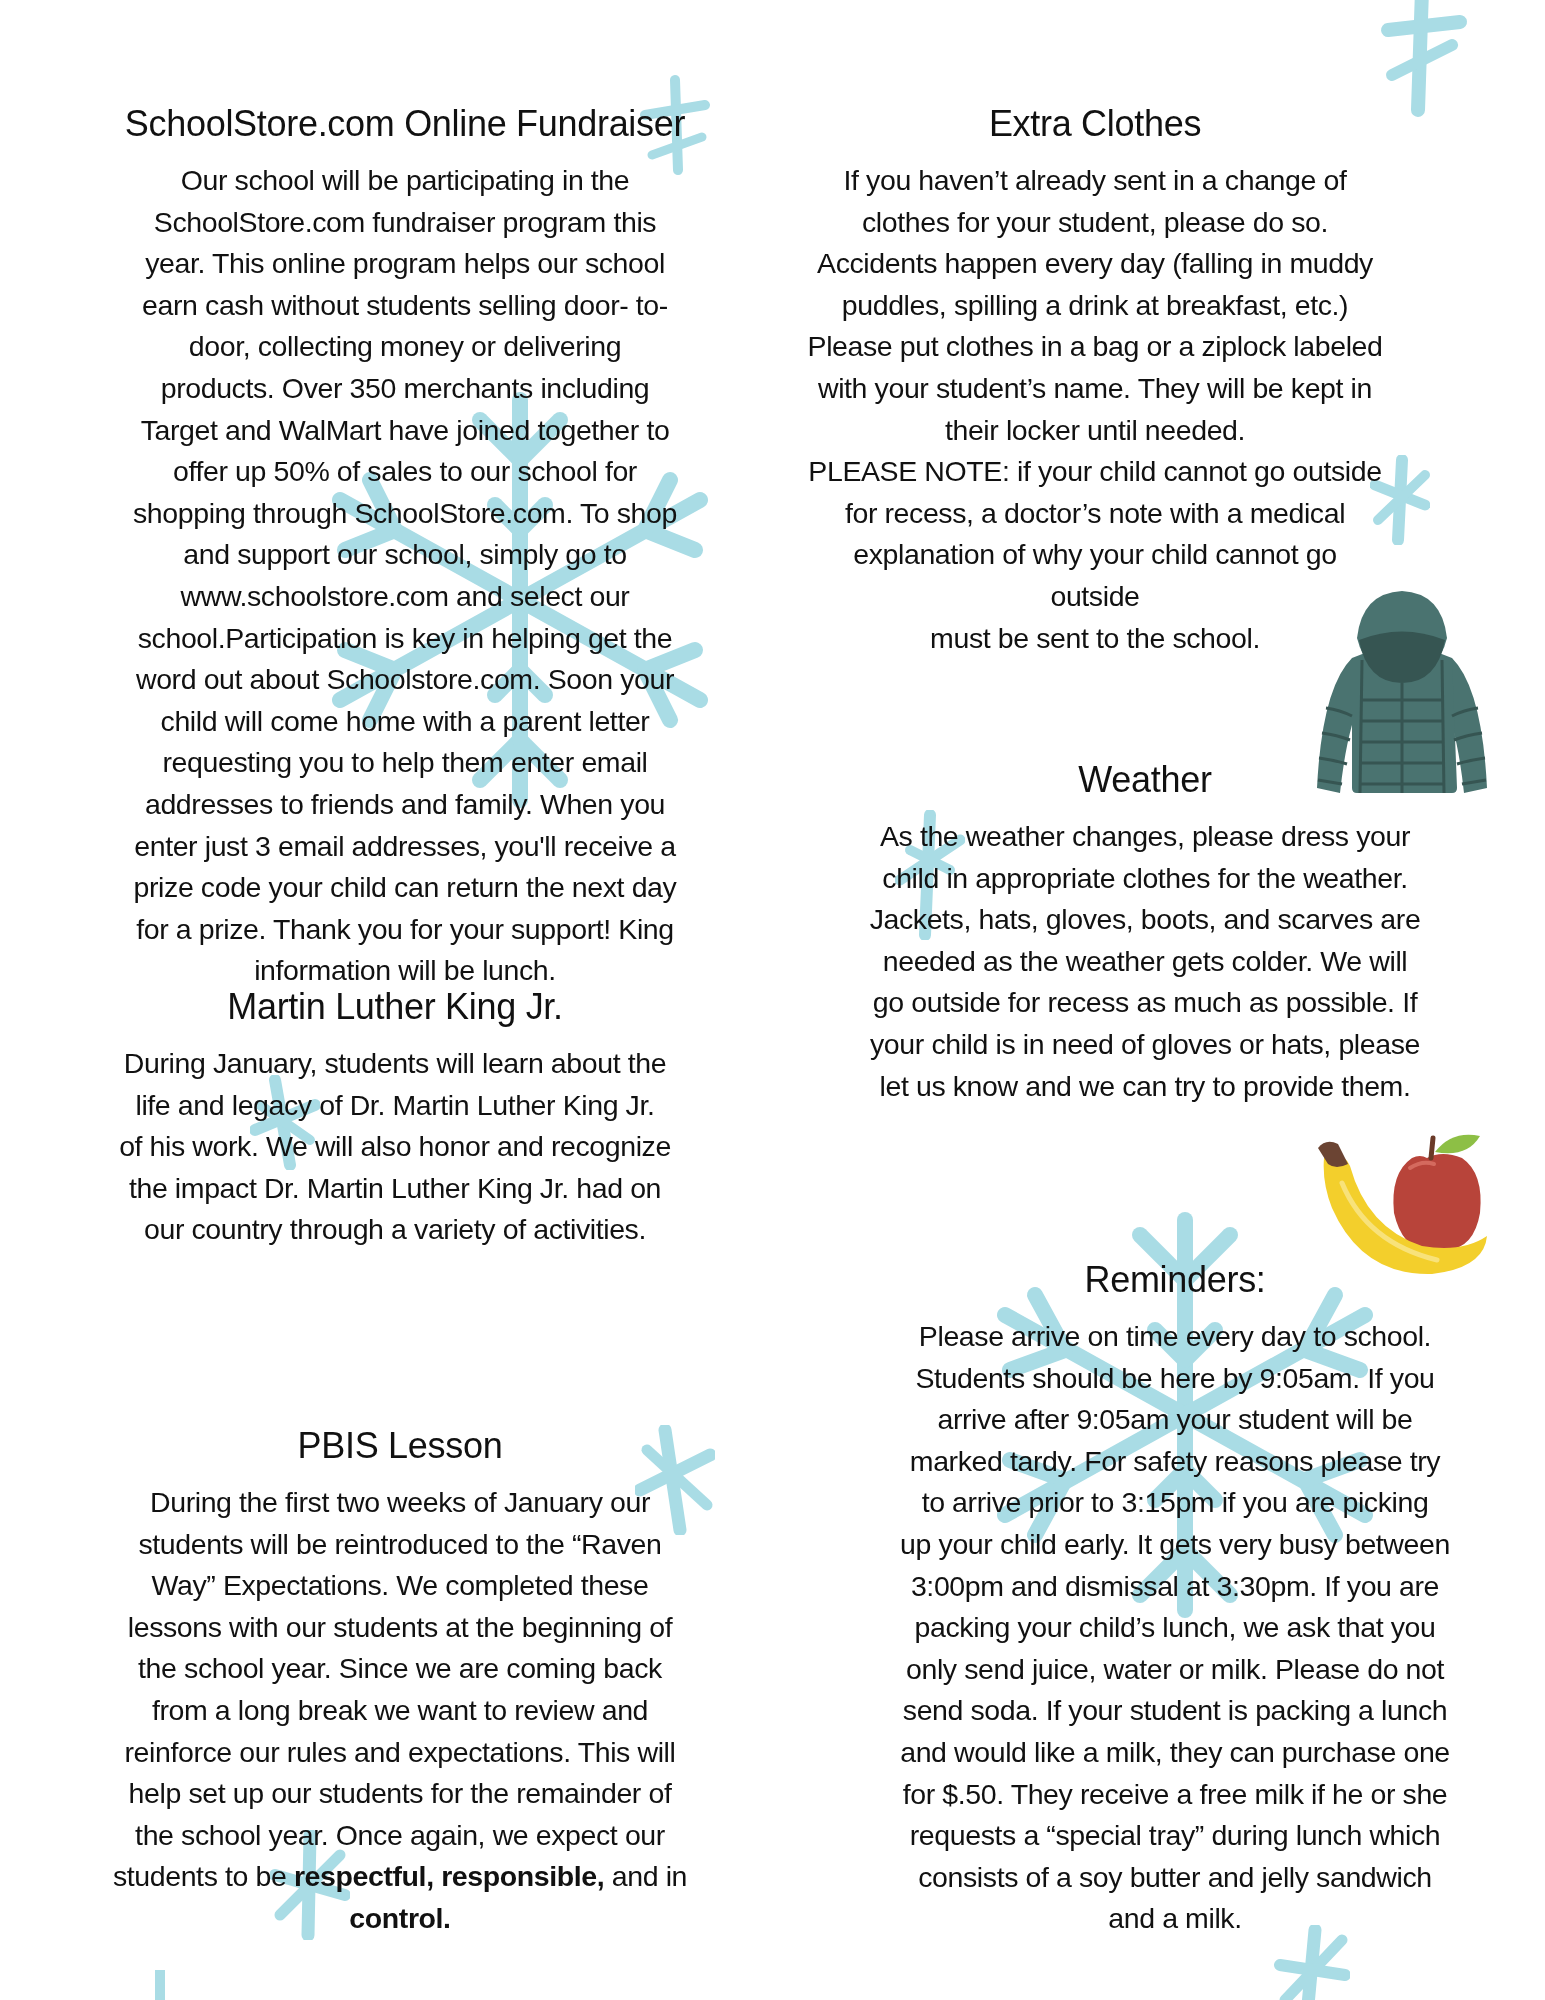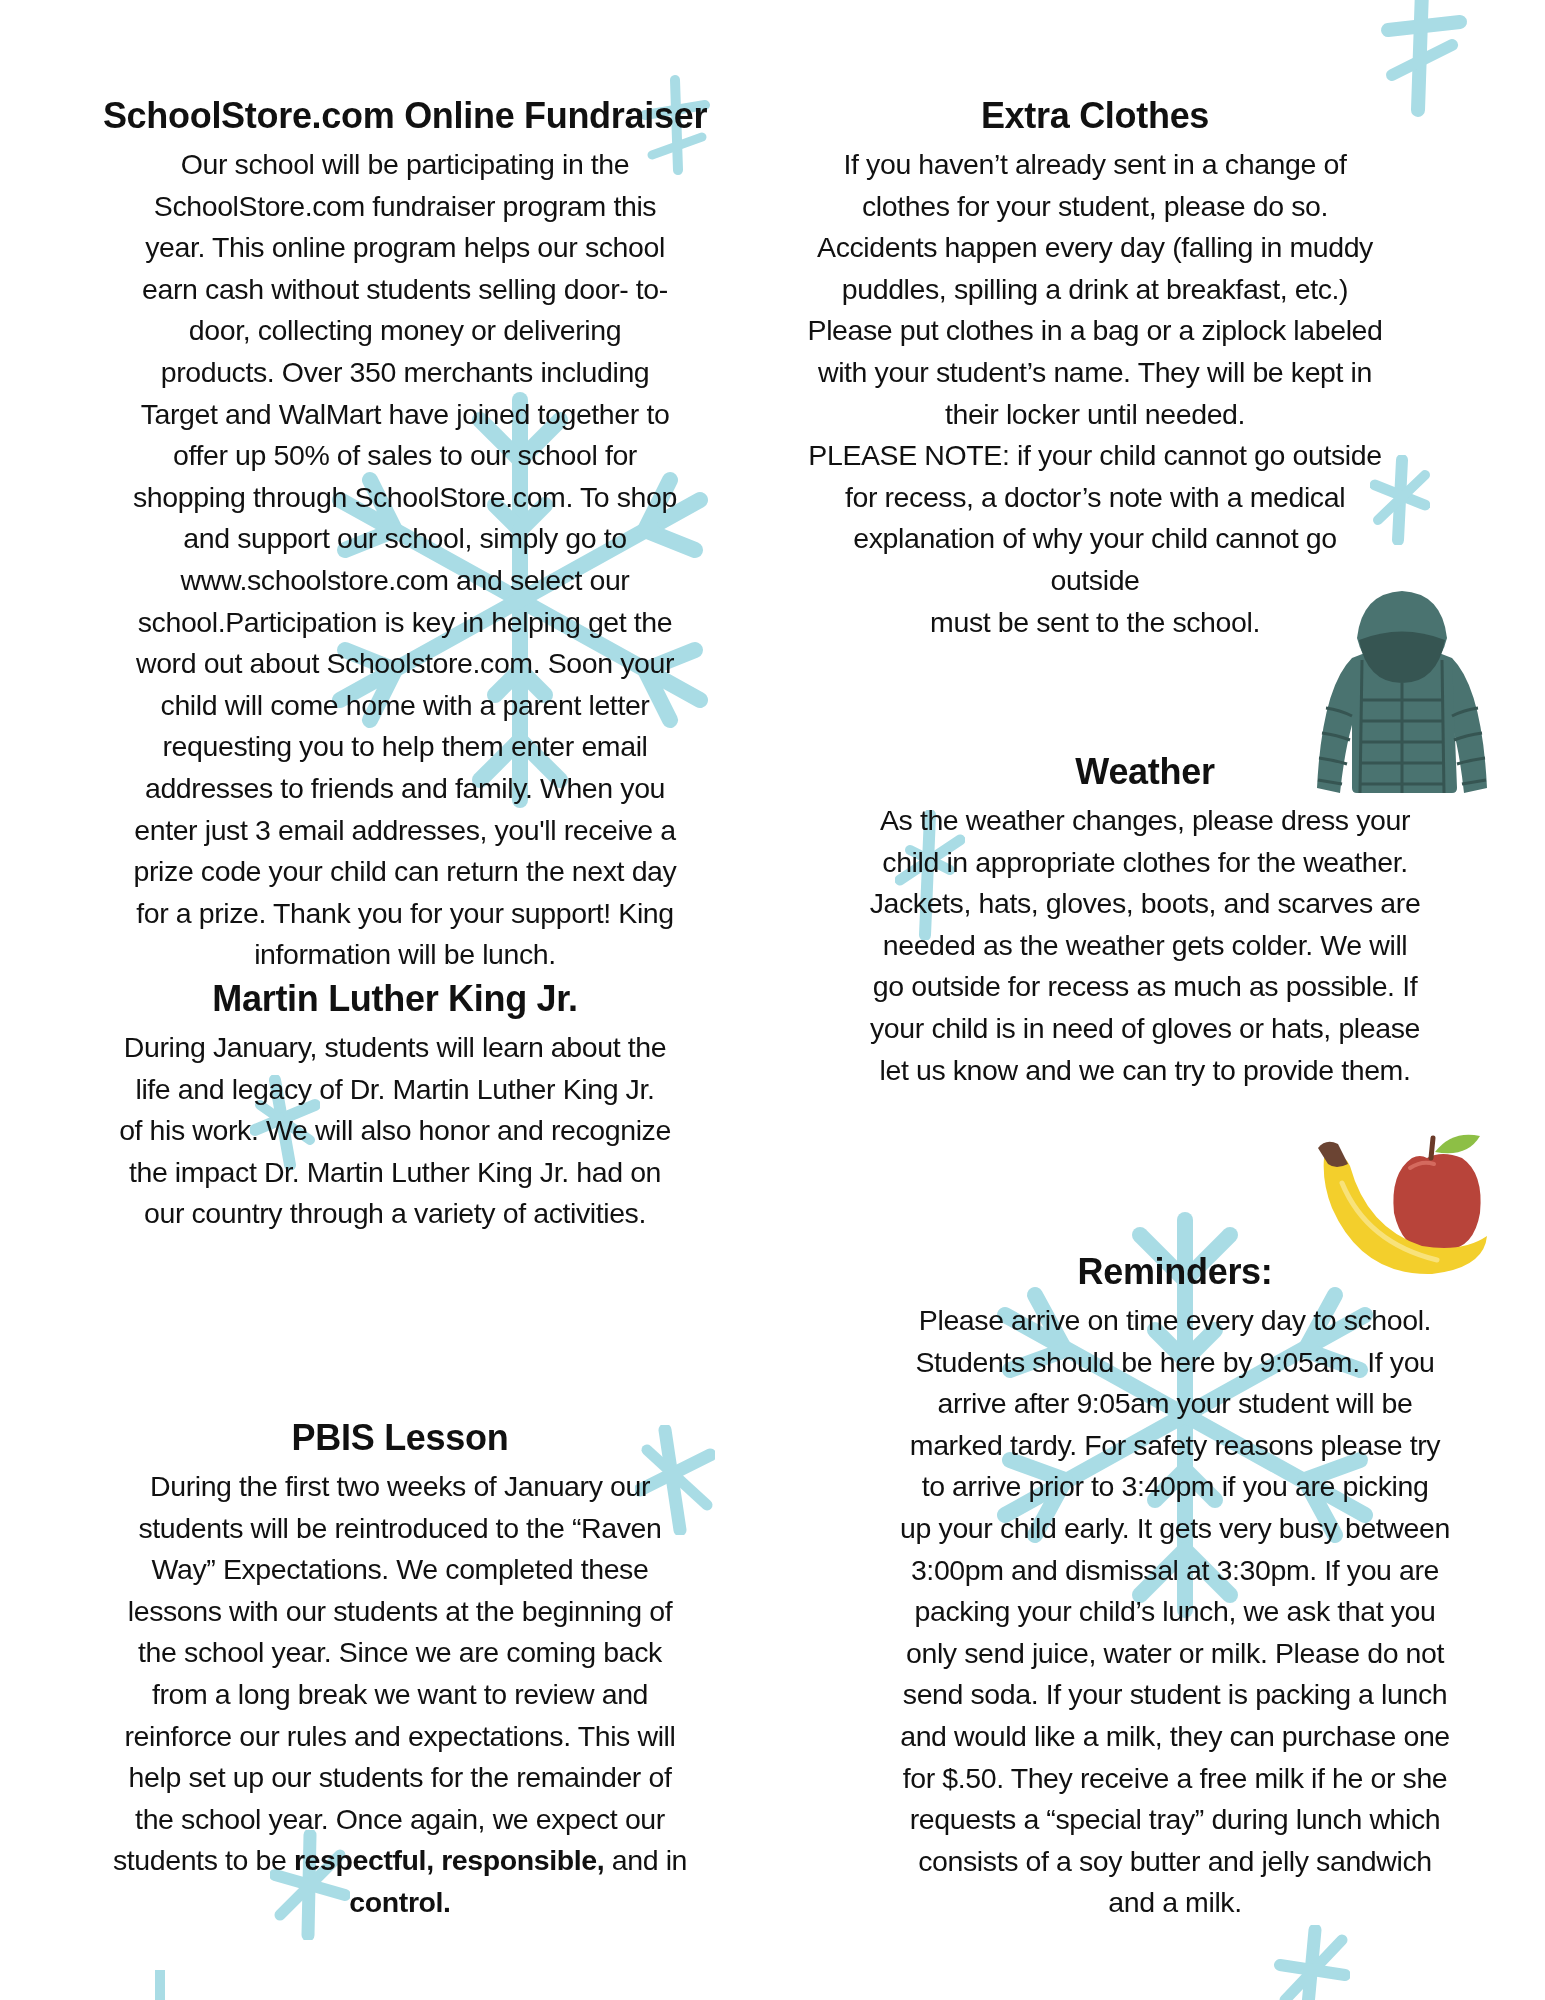--- a/index.html
+++ b/index.html
@@ -2,21 +2,21 @@
 <html><head>
 <meta charset="utf-8">
 <style>
   html, body { margin: 0; padding: 0; background: #ffffff; }
   body { width: 1545px; height: 2000px; position: relative; overflow: hidden;
          font-family: "Liberation Sans", "DejaVu Sans", sans-serif; color: #111111; }
   .flake { position: absolute; z-index: 0; }
   .flake svg { display: block; width: 100%; height: 100%; }
   .flake line, .flake path { stroke: #a9dce5; stroke-linecap: round; fill: none; }
   .section { position: absolute; z-index: 1; text-align: center; }
-  .section h2 { margin: 4px; font-size: 36px; font-weight: bold; line-height: 48px; letter-spacing: -0.3px; }
+  .section h2 { margin: 12px; font-size: 36px; font-weight: normal; line-height: 48px; letter-spacing: -0.3px; }
   .section p { margin: 0; font-size: 28.5px; line-height: 41.6px; letter-spacing: -0.4px; }
   .section p .line { display: block; white-space: nowrap; }
   .section b { font-weight: bold; }
   .illus { position: absolute; z-index: 2; }
   .illus svg { display: block; width: 100%; height: 100%; }
 
   #sec-fundraiser { left: 60px; width: 690px; top: 88px; }
   #sec-mlk       { left: 50px; width: 690px; top: 971px; }
   #sec-pbis      { left: 50px; width: 700px; top: 1410px; }
   #sec-clothes   { left: 750px; width: 690px; top: 88px; }
@@ -215,21 +215,21 @@
     </p>
 </section>
 
 <section class="section" id="sec-reminders">
   <h2>Reminders:</h2>
   <p class="lines">
       <span class="line">Please arrive on time every day to school.</span>
       <span class="line">Students should be here by 9:05am. If you</span>
       <span class="line">arrive after 9:05am your student will be</span>
       <span class="line">marked tardy. For safety reasons please try</span>
-      <span class="line">to arrive prior to 3:40pm if you are picking</span>
+      <span class="line">to arrive prior to 3:15pm if you are picking</span>
       <span class="line">up your child early. It gets very busy between</span>
       <span class="line">3:00pm and dismissal at 3:30pm. If you are</span>
       <span class="line">packing your child’s lunch, we ask that you</span>
       <span class="line">only send juice, water or milk. Please do not</span>
       <span class="line">send soda. If your student is packing a lunch</span>
       <span class="line">and would like a milk, they can purchase one</span>
       <span class="line">for $.50. They receive a free milk if he or she</span>
       <span class="line">requests a “special tray” during lunch which</span>
       <span class="line">consists of a soy butter and jelly sandwich</span>
       <span class="line">and a milk.</span>

